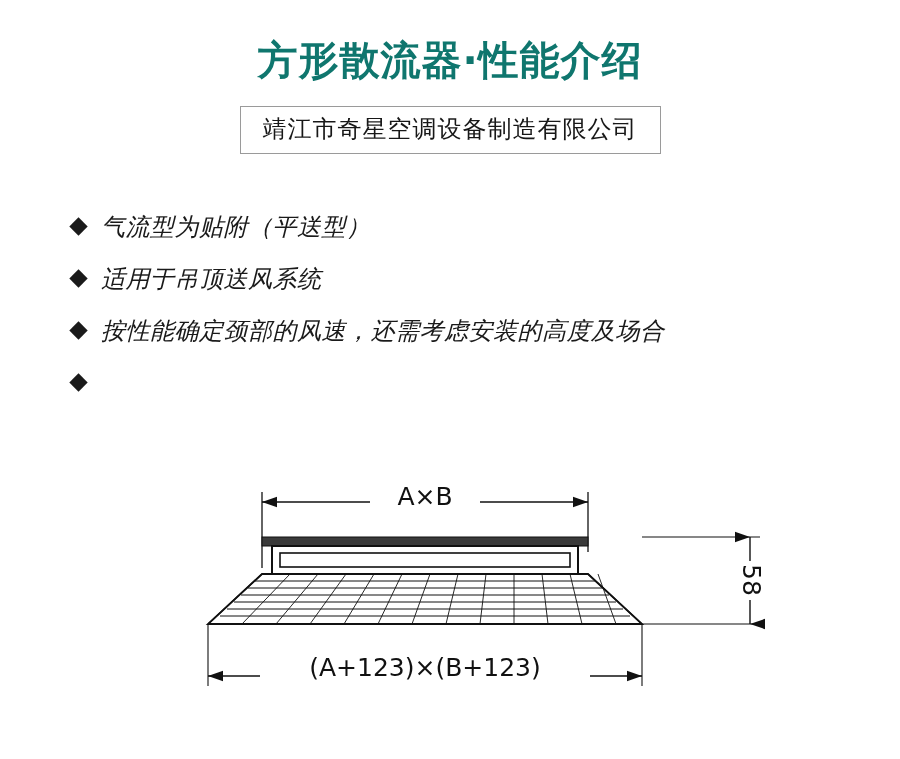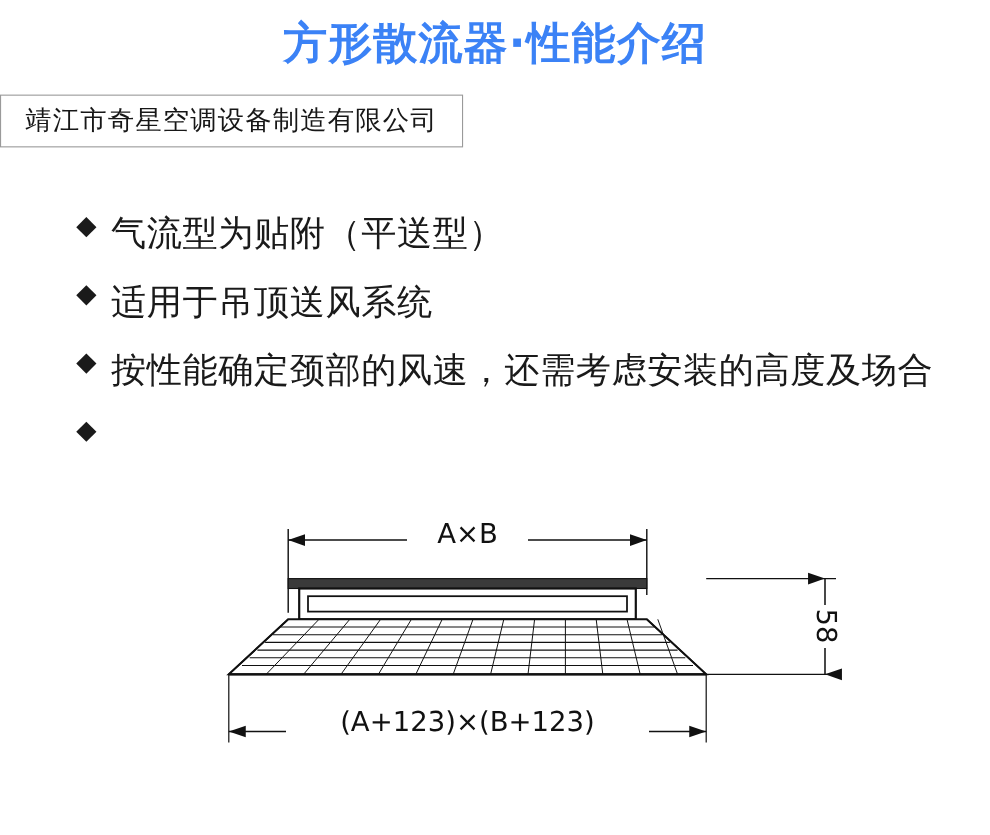--- a/index.html
+++ b/index.html
@@ -21,28 +21,29 @@
     height: 759px;
     position: relative;
   }
 
   
   .title {
     text-align: center;
     font-size: 40px;
     font-weight: bold;
     letter-spacing: 1px;
-    color: #3b82f6;
+    color: #0f766e;
     margin: 0;
-    padding-top: 16px;
+    padding-top: 36px;
     line-height: 1.2;
   }
 
   .subtitle-wrap {
     display: flex;
+    justify-content: center;
     margin-top: 22px;
   }
   .subtitle {
     border: 1px solid #9a9a9a;
     padding: 9px 22px 11px 22px;
     font-size: 24px;
     color: #171717;
     letter-spacing: 1px;
     line-height: 1.1;
     background: #fff;
@@ -62,31 +63,32 @@
   .diamond {
     width: 13px;
     height: 13px;
     background: #1a1a1a;
     transform: rotate(45deg);
     margin-top: 8px;
     margin-right: 16px;
     flex: 0 0 auto;
   }
   .bullet-text {
-    font-size: 32px;
+    font-size: 24px;
     color: #1a1a1a;
     line-height: 1.25;
     letter-spacing: 0.5px;
+    font-style: italic;
   }
 
   
   .drawing {
     position: absolute;
     left: 180px;
-    top: 453px;
+    top: 464px;
     width: 640px;
     height: 240px;
     text-decoration: underline;
   }
   .drawing svg {
     display: block;
   }
   .dim-label {
     font-family: "DejaVu Sans", "Liberation Sans", sans-serif;
     font-size: 25px;

